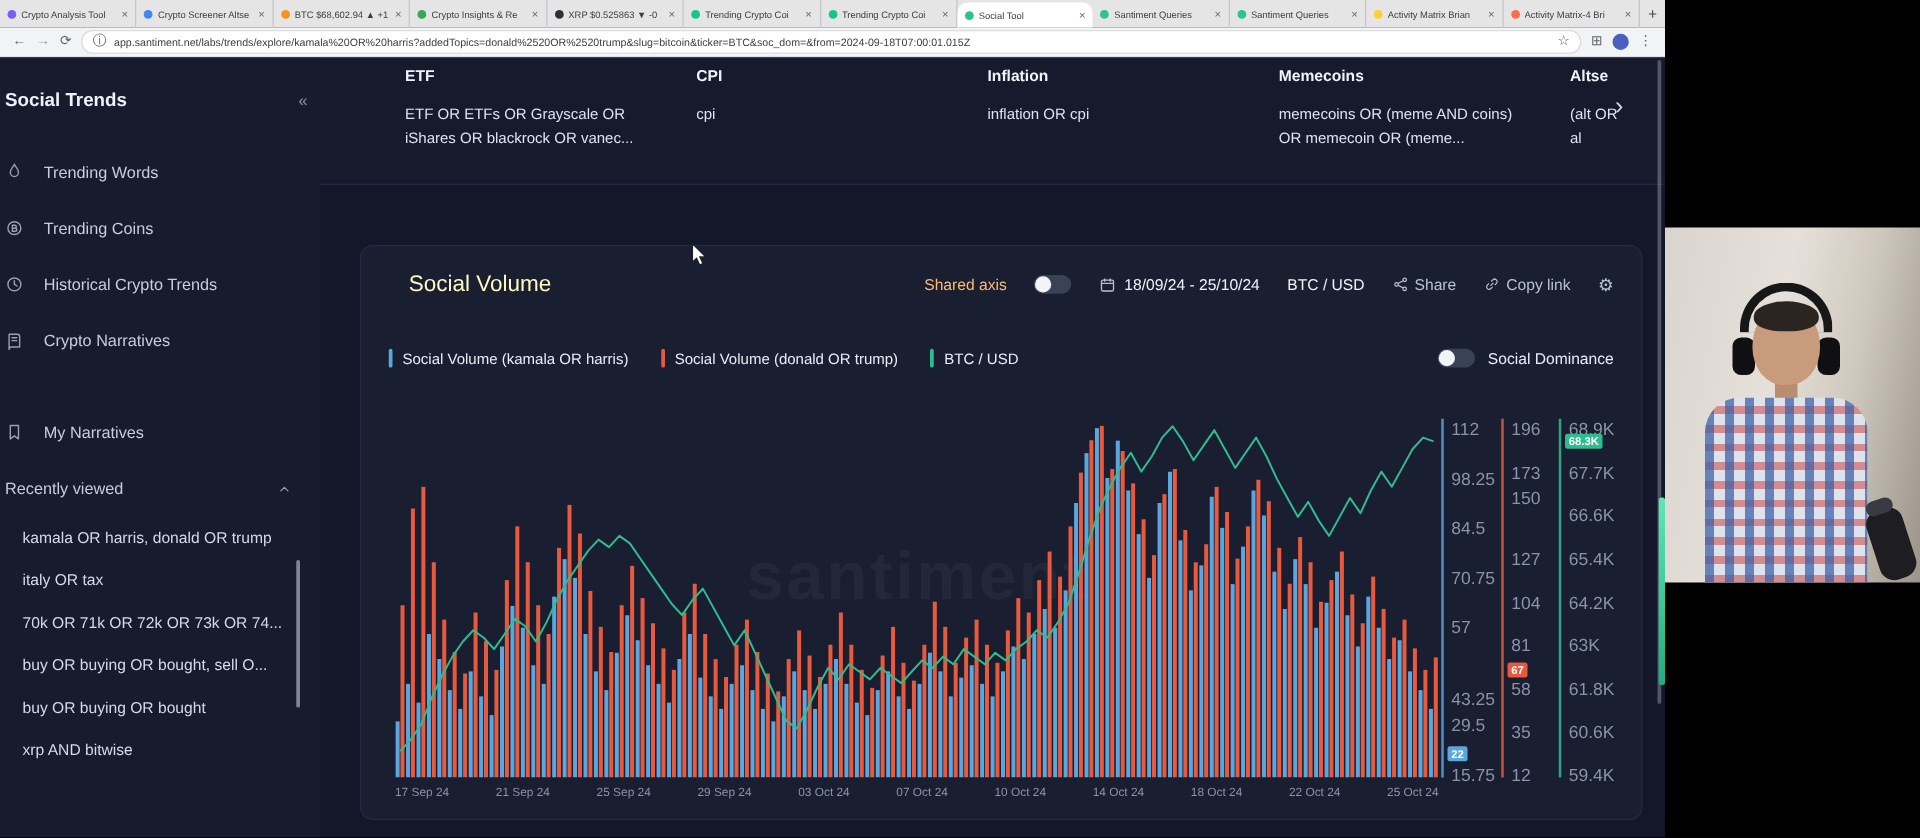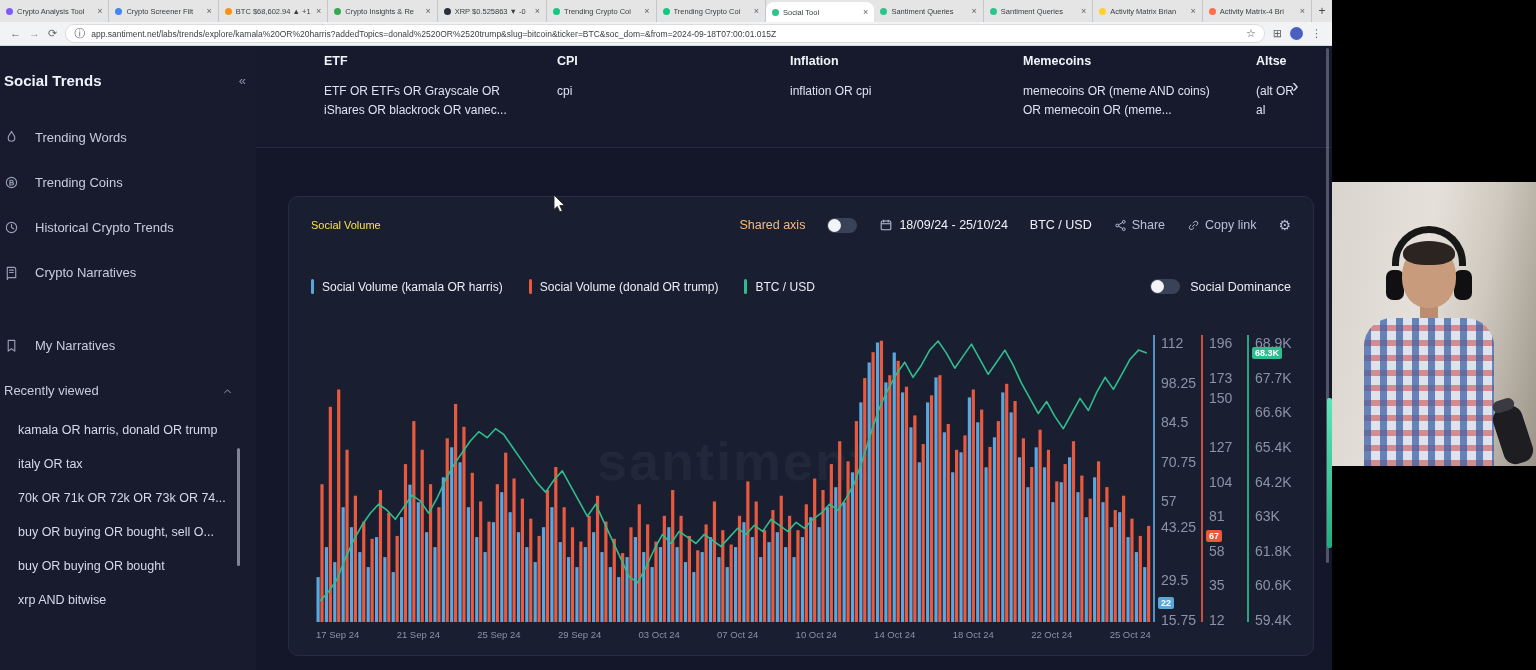--- a/index.html
+++ b/index.html
@@ -43,21 +43,21 @@
   .topic{width:233px;flex:0 0 233px;overflow:hidden;}
   .topic-title{font-size:12.5px;font-weight:bold;color:#f0f3fa;margin-bottom:14px;}
   .topic-query{font-size:12px;line-height:1.6;color:#dde3f0;max-width:196px;}
   .topic:last-child{flex:0 0 56px;width:56px;}
   .topic:last-child .topic-query{max-width:44px;}
   #topics-chevron{position:absolute;left:1036px;top:28px;font-size:20px;color:#cfd6e6;cursor:pointer;}
   
   #panel{position:absolute;left:32px;top:150px;width:1026px;height:460px;background:#1a1e31;border:1px solid #262b42;
          border-radius:10px;box-sizing:border-box;}
   #panel-header{position:absolute;left:0;top:20px;width:100%;display:flex;align-items:center;padding:0 22px;box-sizing:border-box;}
-  #panel-title{font-size:11px;color:#fde047;}
+  #panel-title{font-size:18px;color:#fef9c3;margin-left:16px;}
   #hctrl{margin-left:auto;display:flex;align-items:center;gap:22px;}
   .hlabel{font-size:12.5px;color:#fdba74;}
   .hwhite{font-size:12.5px;color:#f0f3fa;cursor:pointer;display:inline-flex;align-items:center;gap:6px;}
   .hbtn{font-size:12.5px;color:#b9c1d4;display:inline-flex;align-items:center;gap:5px;cursor:pointer;}
   .gear{font-size:14px;color:#b9c1d4;cursor:pointer;}
   .toggle{position:relative;width:30px;height:15px;border-radius:8px;background:#3a4258;display:inline-block;cursor:pointer;flex:0 0 auto;}
   .toggle .knob{position:absolute;left:1px;top:1px;width:13px;height:13px;border-radius:50%;background:#f2f4f8;}
   #legend{position:absolute;left:22px;top:82px;right:22px;display:flex;align-items:center;gap:26px;}
   .leg-item{display:flex;align-items:center;gap:8px;}
   .leg-chip{width:3px;height:15px;border-radius:2px;}
@@ -104,21 +104,21 @@
 <div id="stage">
   <div id="browser">
     <div id="tabstrip">
         <div class="tab">
           <span class="fav" style="background: rgb(124, 92, 255);"></span>
           <span class="tlabel">Crypto Analysis Tool</span>
           <span class="tclose">×</span>
         </div>
         <div class="tab">
           <span class="fav" style="background: rgb(66, 133, 244);"></span>
-          <span class="tlabel">Crypto Screener Filt</span>
+          <span class="tlabel">Crypto Screener Altse</span>
           <span class="tclose">×</span>
         </div>
         <div class="tab">
           <span class="fav" style="background: rgb(247, 147, 26);"></span>
           <span class="tlabel">BTC $68,602.94 ▲ +1</span>
           <span class="tclose">×</span>
         </div>
         <div class="tab">
           <span class="fav" style="background: rgb(52, 168, 83);"></span>
           <span class="tlabel">Crypto Insights &amp; Re</span>
@@ -556,21 +556,21 @@
               <span class="xlab">25 Oct 24</span>
             </div>
           <div id="axes">
               <div class="axis-col" style="left: 864px;">
                 <div class="axis-line" style="background: rgb(90, 167, 223);"></div>
                 <div class="tick" style="top: 0px;">112</div>
                 <div class="tick" style="top: 39.6px;">98.25</div>
                 <div class="tick" style="top: 79.1px;">84.5</div>
                 <div class="tick" style="top: 118.7px;">70.75</div>
                 <div class="tick" style="top: 158.3px;">57</div>
-                <div class="tick" style="top: 184px;">43.25</div>
+                <div class="tick" style="top: 216px;">43.25</div>
                 <div class="tick" style="top: 237.4px;">29.5</div>
                 <div class="tick" style="top: 277px;">15.75</div>
                 <div class="badge" style="top: 268.4px; background: rgb(90, 167, 223);">22</div>
               </div>
               <div class="axis-col" style="left: 912px;">
                 <div class="axis-line" style="background: rgb(232, 89, 62);"></div>
                 <div class="tick" style="top: 0px;">196</div>
                 <div class="tick" style="top: 34.6px;">173</div>
                 <div class="tick" style="top: 55px;">150</div>
                 <div class="tick" style="top: 103.9px;">127</div>

